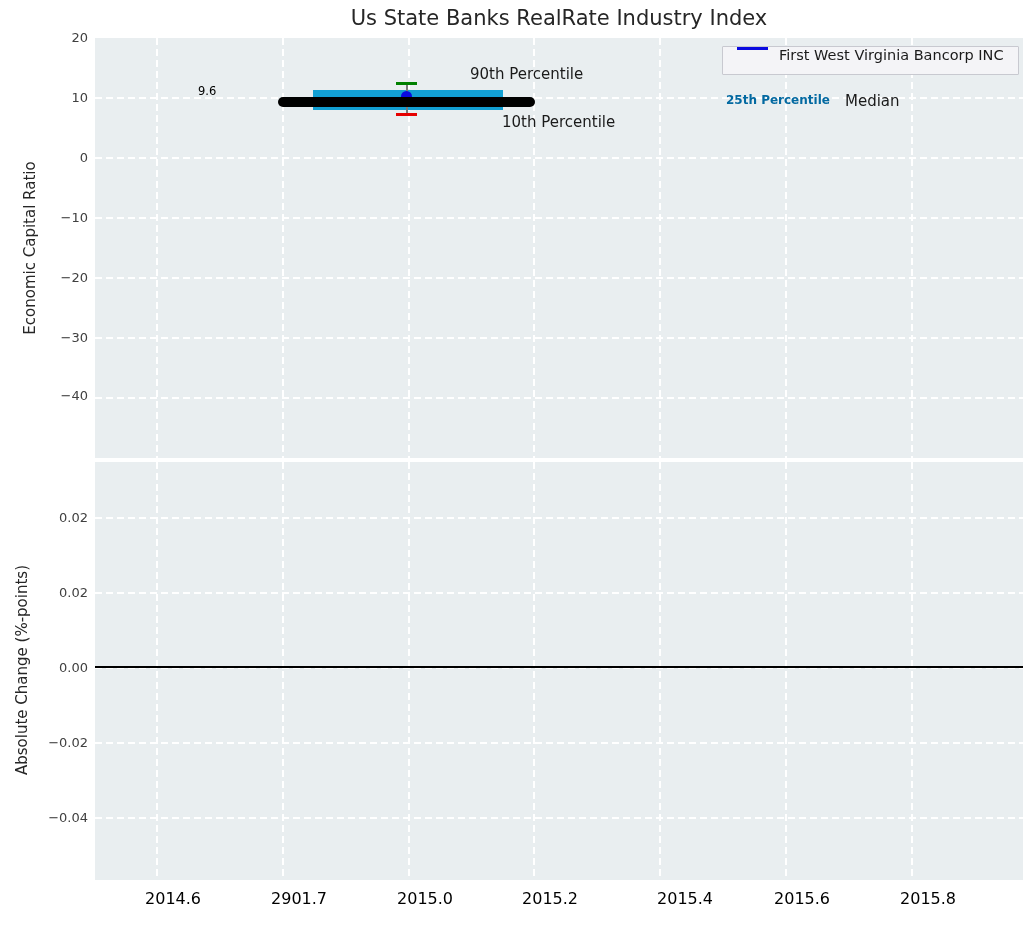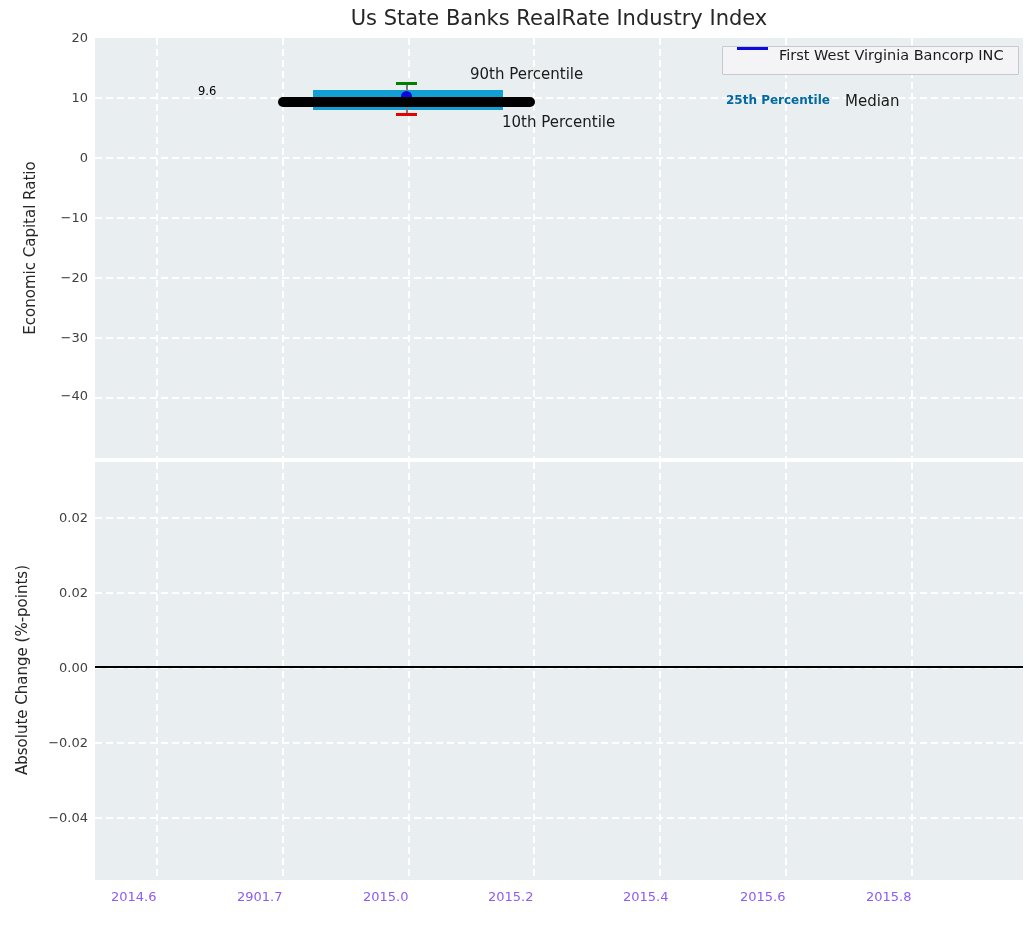--- a/index.html
+++ b/index.html
@@ -13,22 +13,22 @@
   .axes-top { top:38px; height:420px; }
   .axes-bottom { top:462px; height:418px; }
 
   .gh { position:absolute; left:0; width:100%; height:2px;
         background:repeating-linear-gradient(to right, #ffffff 0 7px, rgba(0,0,0,0) 7px 11px); }
   .gv { position:absolute; top:0; height:100%; width:2px;
         background:repeating-linear-gradient(to bottom, #ffffff 0 7px, rgba(0,0,0,0) 7px 11px); }
 
   .ytick { position:absolute; left:28px; width:60px; text-align:right;
            font-size:13px; line-height:16px; color:#404040; }
-  .xtick { position:absolute; top:889px; width:90px; text-align:left;
-           font-size:13px; color:#8b5cf6; }
+  .xtick { position:absolute; top:889px; width:90px; text-align:right;
+           font-size:16px; color:#000000; }
 
   .ylab { position:absolute; white-space:nowrap; font-size:15px; color:#262626;
           transform:translate(-50%,-50%) rotate(-90deg); }
   .xlab { position:absolute; left:95px; top:908px; width:928px; text-align:center;
           font-size:15px; color:#262626; }
 
   
   .iqr-band   { position:absolute; left:218px; top:52px; width:190px; height:20px; background:#12a0d4; }
   .err-vline  { position:absolute; left:311px; top:45px; width:2px;  height:31px; background:#7a7a7a; }
   .cap-p90    { position:absolute; left:301px; top:44px; width:21px; height:3px;  background:#008000; }

